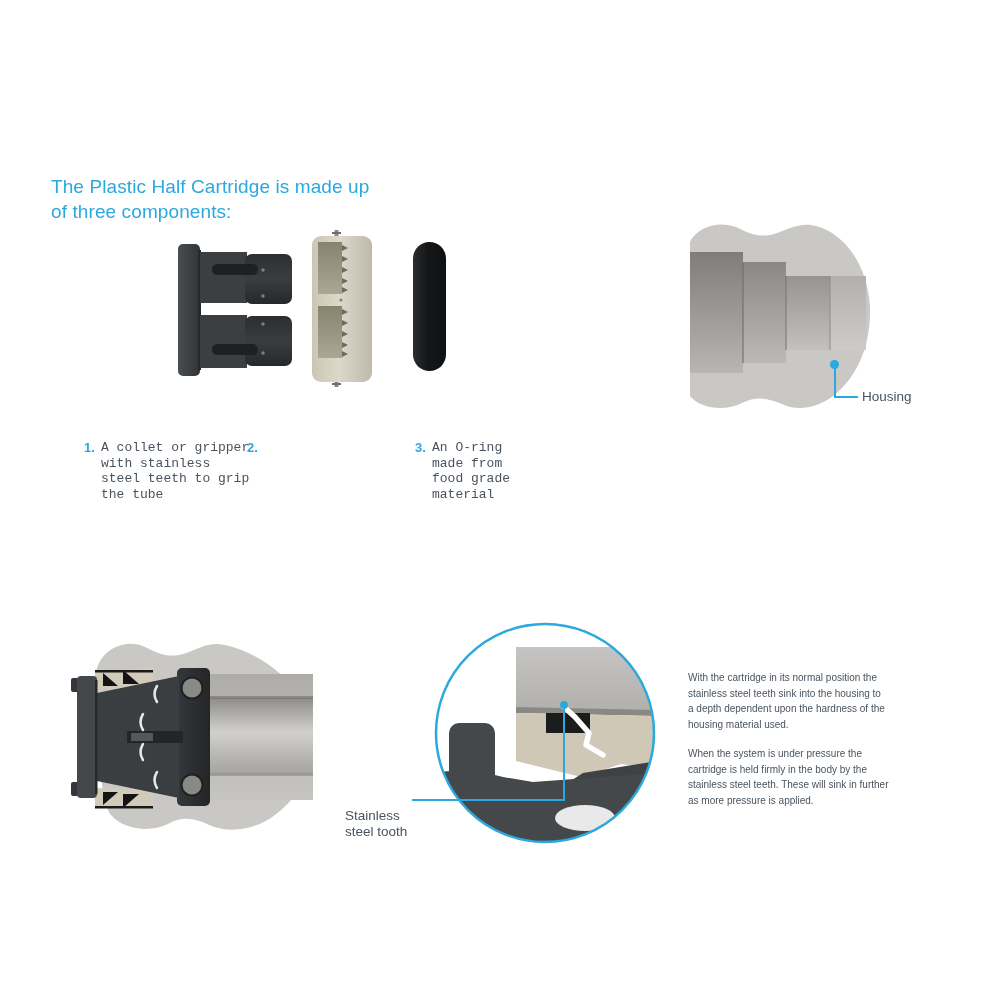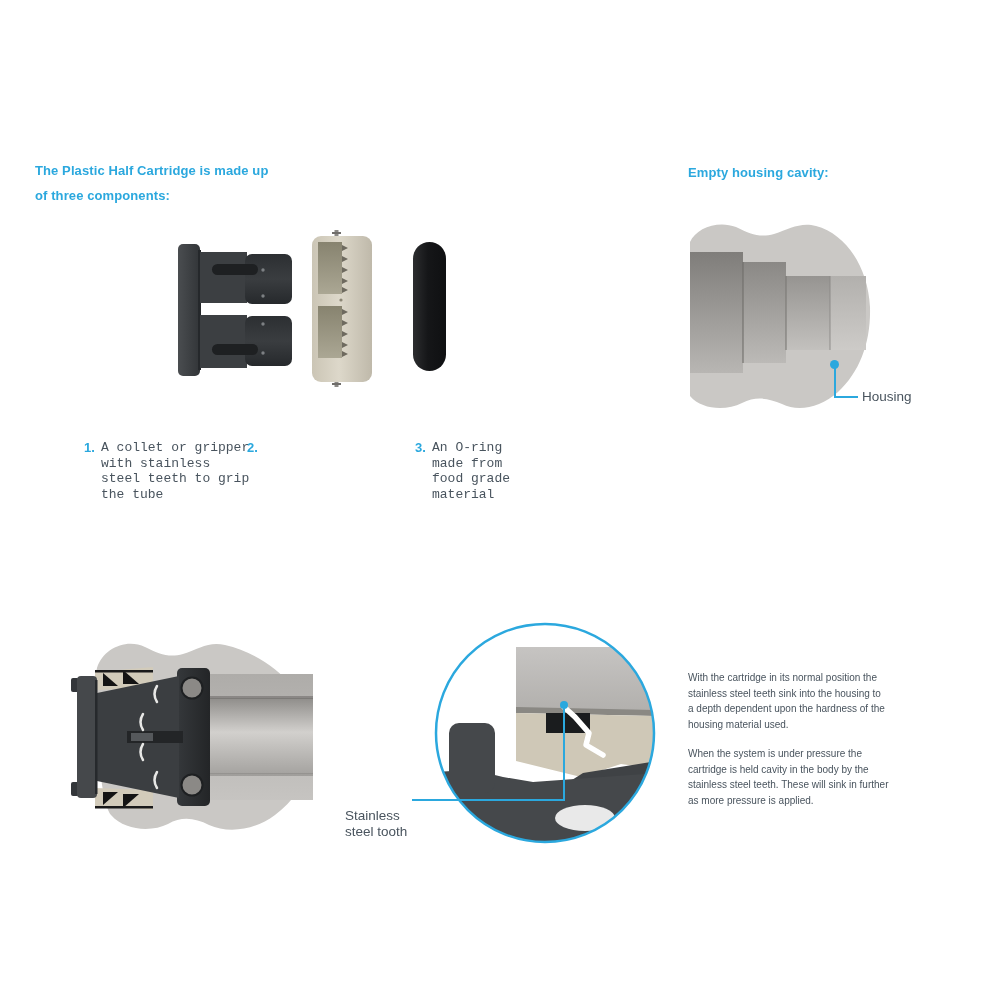--- a/index.html
+++ b/index.html
@@ -6,21 +6,21 @@
     --accent:#2BA8DE;
     --text:#49545E;
   }
   html,body{margin:0;padding:0;background:#ffffff;}
   .canvas{
     position:relative;width:1000px;height:1000px;background:#ffffff;
     font-family:"Liberation Sans","DejaVu Sans",sans-serif;overflow:hidden;
   }
   .abs{position:absolute;}
   .heading{
-    margin:0;font-size:13px;line-height:25px;font-weight:bold;
+    margin:16px;font-size:19px;line-height:25px;font-weight:normal;
     color:var(--accent);white-space:pre;letter-spacing:0.1px;
   }
   .list-item{display:flex;align-items:flex-start;}
   .num{
     color:var(--accent);font-weight:bold;font-size:13px;line-height:15.5px;
     width:15px;flex:0 0 auto;
   }
   .itxt{
     color:var(--text);font-size:13px;line-height:15.5px;white-space:pre;
     padding-left:2px;
@@ -122,21 +122,20 @@
     <span class="num">2.</span>
   </div>
   <div class="list-item abs" style="left:415px;top:440px;width:120px;">
     <span class="num">3.</span>
     <span class="itxt">An O-ring
 made from
 food grade
 material</span>
   </div>
 
-  <h1 class="heading abs" style="left:688px;top:160px;">Empty housing cavity:</h1>
 
   <svg class="abs" style="left:688px;top:212px;" width="185" height="212" viewBox="0 0 185 212">
     <defs>
       <linearGradient id="hb1" x1="0" y1="0" x2="0" y2="1">
         <stop offset="0" stop-color="#7f7d7a"></stop>
           <stop offset="1" stop-color="#b8b6b3"></stop>
       </linearGradient>
       <linearGradient id="hb2" x1="0" y1="0" x2="0" y2="1">
         <stop offset="0" stop-color="#8a8885"></stop>
           <stop offset="1" stop-color="#bcbab7"></stop>
@@ -254,18 +253,18 @@
   <div class="pline" style="left:412px;top:799px;width:153px;height:2px;"></div>
   <div class="pointer-label abs" style="left:345px;top:796px;margin-top:12px;">Stainless
 steel tooth</div>
 
   <div class="abs" style="left:688px;top:670px;width:312px;">
     <p class="para">With the cartridge in its normal position the
 stainless steel teeth sink into the housing to
 a depth dependent upon the hardness of the
 housing material used.</p>
     <p class="para">When the system is under pressure the
-cartridge is held cavity in the body by the
+cartridge is held firmly in the body by the
 stainless steel teeth. These will sink in further
 as more pressure is applied.</p>
   </div>
 
 </div>
 
 </body></html>

